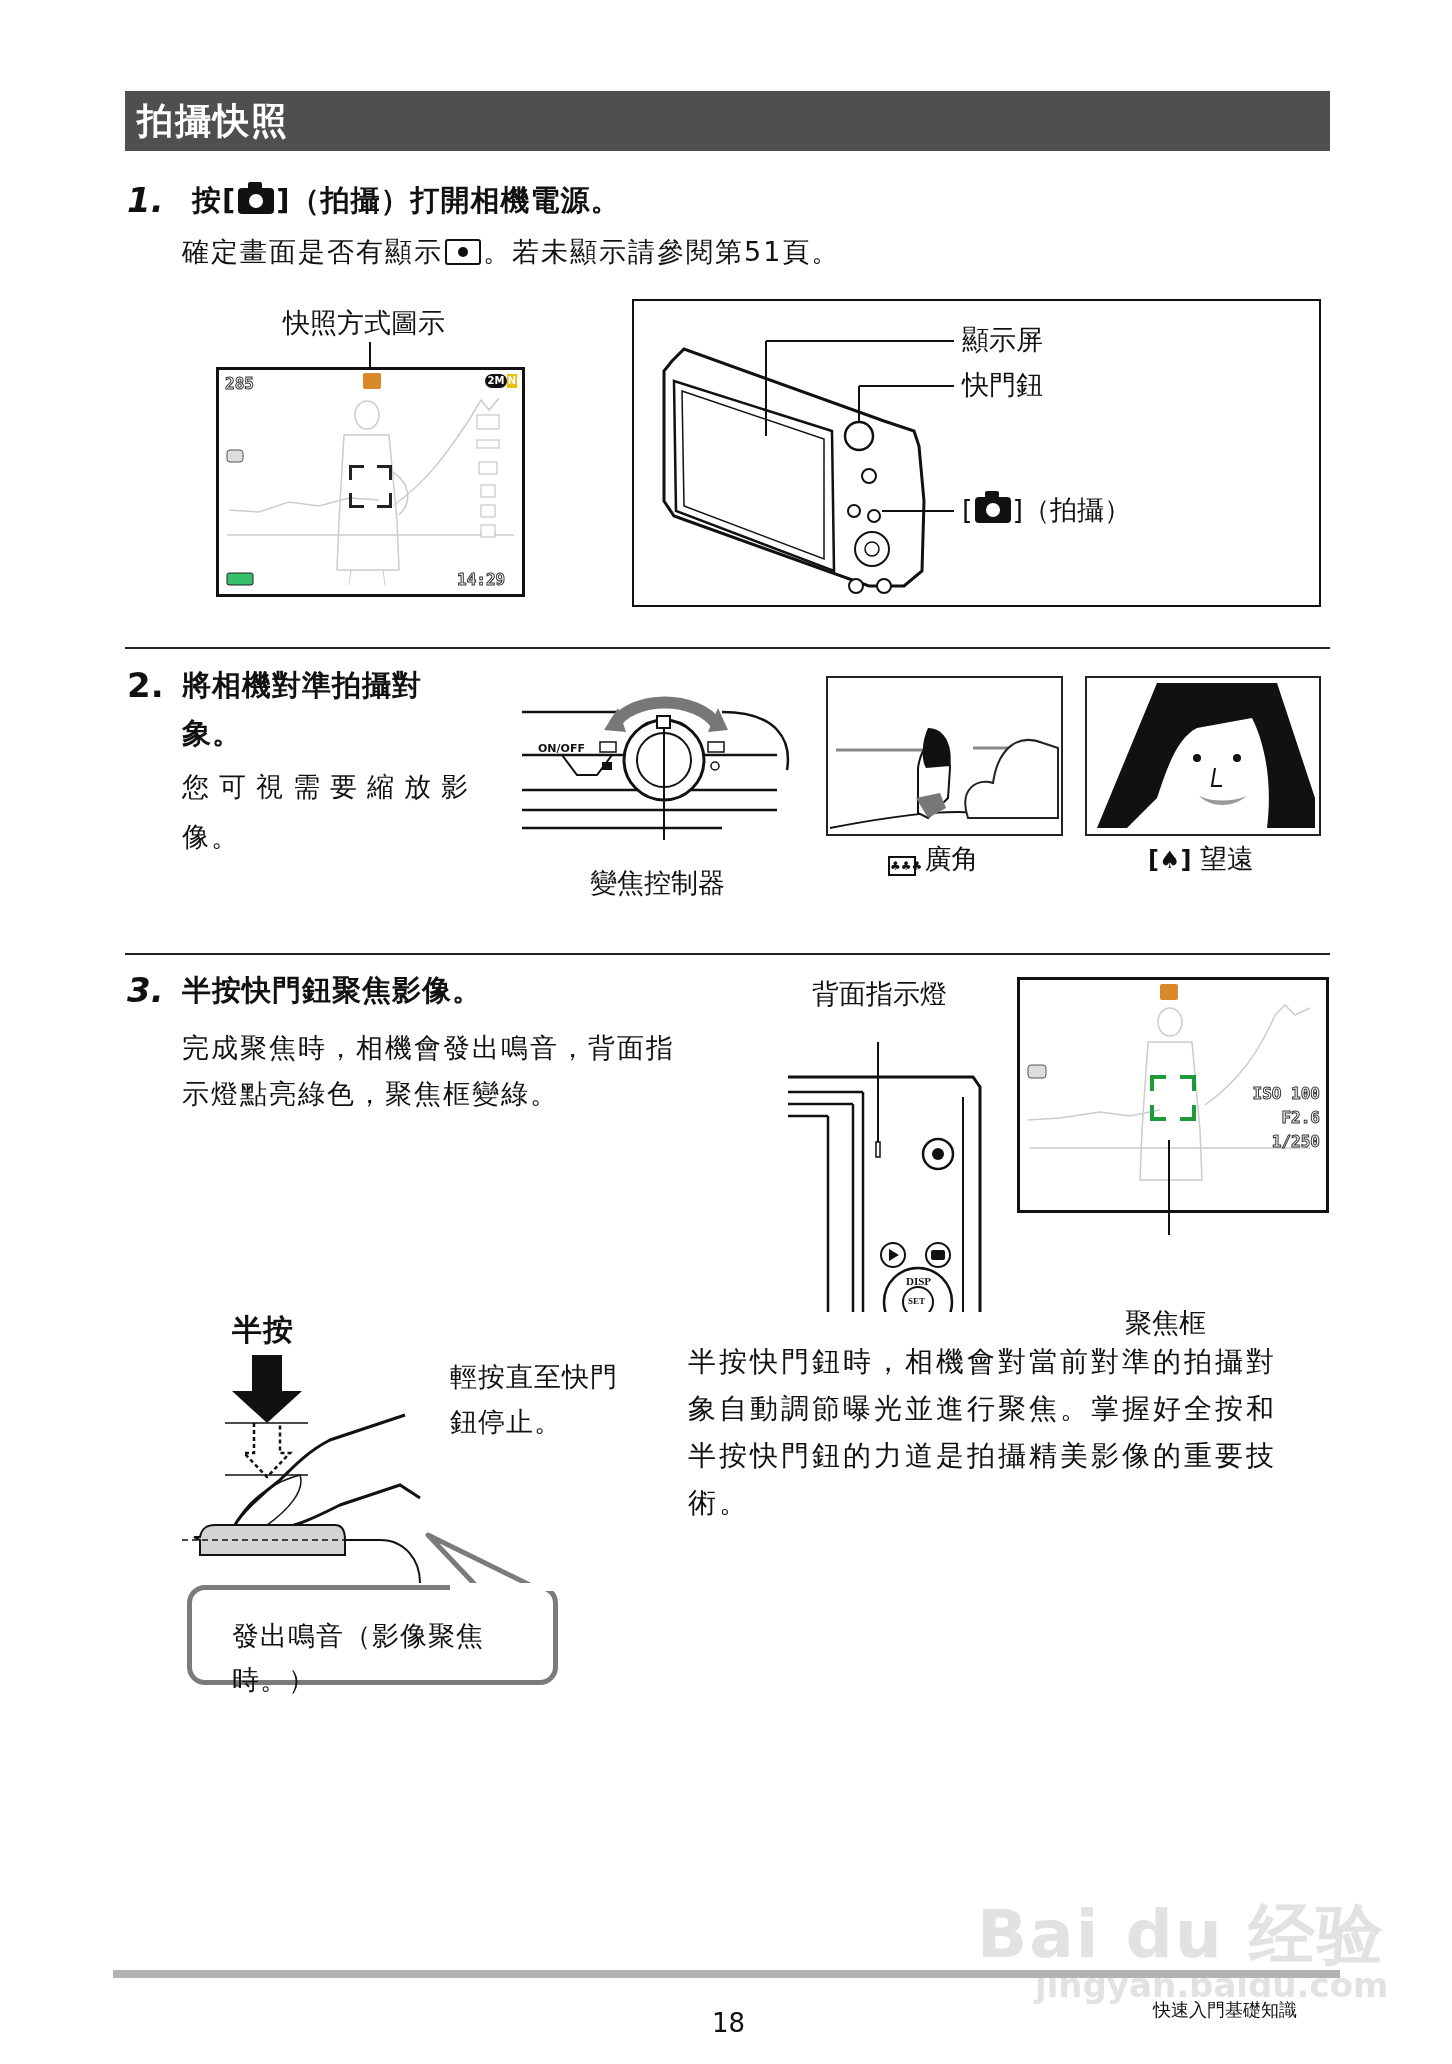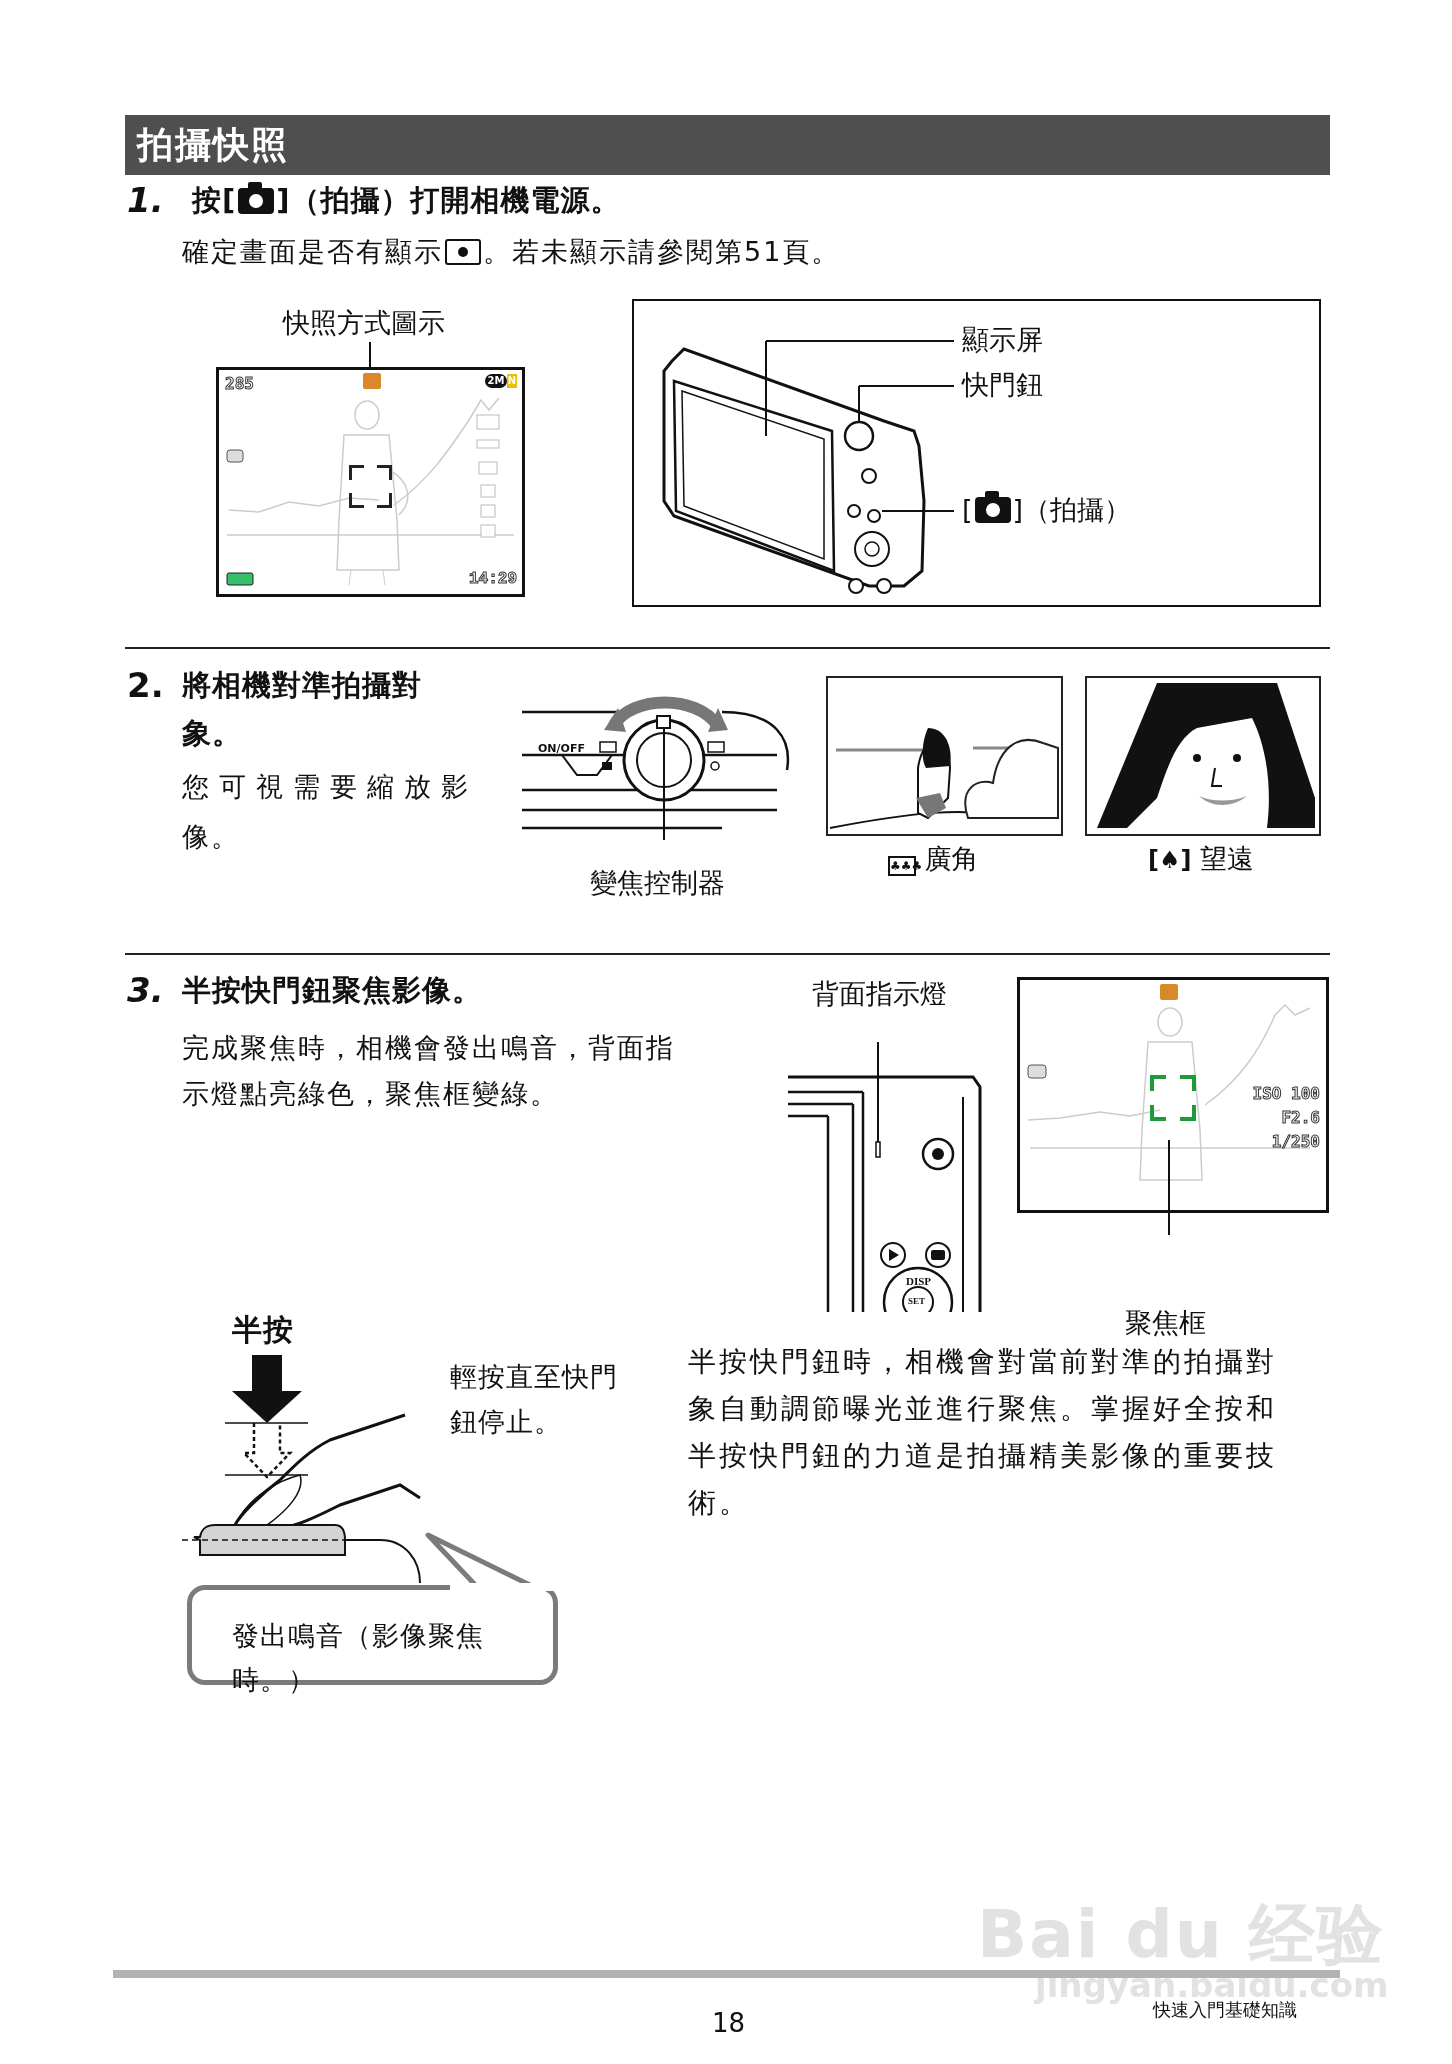--- a/index.html
+++ b/index.html
@@ -1,19 +1,19 @@
 <!DOCTYPE html>
 <html><head>
 <meta charset="utf-8">
 <style>
   html, body { margin:0; padding:0; background:#fff; }
   body { width:1452px; height:2064px; position:relative; overflow:hidden;
          font-family:"DejaVu Sans","Liberation Sans",sans-serif; color:#111; }
   .abs { position:absolute; }
-  .header-bar { left:125px; top:91px; width:1205px; height:60px; background:#4f4f4f;margin-top:24px; }
+  .header-bar { left:125px; top:91px; width:1205px; height:60px; background:#4f4f4f; }
   .header-title { left:12px; top:6px; color:#fff; font-size:36px; font-weight:bold; letter-spacing:2px; line-height:48px; }
   .step-num { font-size:34px; font-weight:bold; font-style:italic; line-height:40px; }
   .step-head { font-size:29px; font-weight:bold; line-height:40px; letter-spacing:1px; }
   .body-text { font-size:27px; line-height:44px; letter-spacing:2px; }
   .label { font-size:27px; line-height:34px; }
   .divider { height:2px; background:#222; }
   .cam-inline { display:inline-block; width:36px; height:26px; background:#111; border-radius:4px; position:relative; vertical-align:-4px; margin:0 2px; }
   .cam-inline::before { content:""; position:absolute; left:10px; top:-6px; width:14px; height:7px; background:#111; border-radius:2px 2px 0 0; }
   .cam-inline::after { content:""; position:absolute; left:11px; top:6px; width:14px; height:14px; background:#fff; border-radius:50%; }
   .cam-outline { display:inline-block; width:36px; height:26px; border:2px solid #111; border-radius:3px; position:relative; vertical-align:-4px; margin:0 2px; box-sizing:border-box; }
@@ -61,21 +61,21 @@
     <rect x="260" y="92" width="18" height="12" fill="#fff" stroke="#bbb"></rect>
     <rect x="262" y="115" width="14" height="12" fill="#fff" stroke="#bbb"></rect>
     <rect x="262" y="135" width="14" height="12" fill="#fff" stroke="#bbb"></rect>
     <rect x="262" y="155" width="14" height="12" fill="#fff" stroke="#bbb"></rect>
     <rect x="8" y="203" width="26" height="12" rx="2" fill="#36c06a" stroke="#222"></rect>
   </svg>
   <div class="abs lcd-text" style="left:6px; top:4px;">285</div>
   <div class="abs" style="left:144px; top:3px; width:18px; height:16px; background:#d9892a; border-radius:2px;"></div>
   <div class="abs" style="left:266px; top:4px; width:22px; height:14px; background:#111; color:#fff; font-size:10px; font-weight:bold; text-align:center; line-height:14px;border-radius:7px;">2M</div>
   <div class="abs" style="left:288px; top:4px; width:10px; height:14px; background:#e6c200; color:#fff; font-size:10px; font-weight:bold; text-align:center; line-height:14px;">N</div>
-  <div class="abs lcd-text" style="left:250px; top:200px;font-family:Liberation Mono, monospace;">14:29</div>
+  <div class="abs lcd-text" style="left:238px; top:200px;">14:29</div>
   <div class="focus-corner" style="left:130px; top:95px; border-width:3px 0 0 3px;"></div>
   <div class="focus-corner" style="left:158px; top:95px; border-width:3px 3px 0 0;"></div>
   <div class="focus-corner" style="left:130px; top:123px; border-width:0 0 3px 3px;"></div>
   <div class="focus-corner" style="left:158px; top:123px; border-width:0 3px 3px 0;"></div>
 </div>
 
 <div class="abs" style="left:632px; top:299px; width:689px; height:308px; border:2px solid #111; box-sizing:border-box;">
   <svg class="abs" style="left:0; top:0;" width="685" height="304">
     <path d="M38,60 L50,48 L250,120 L280,130 L285,145 L290,200 L288,270 L270,285 L235,285 L40,215 L30,200 L30,70 Z" fill="#fff" stroke="#111" stroke-width="3"></path>
     <path d="M40,80 L198,130 L200,270 L42,210 Z" fill="#fff" stroke="#111" stroke-width="2.5"></path>

